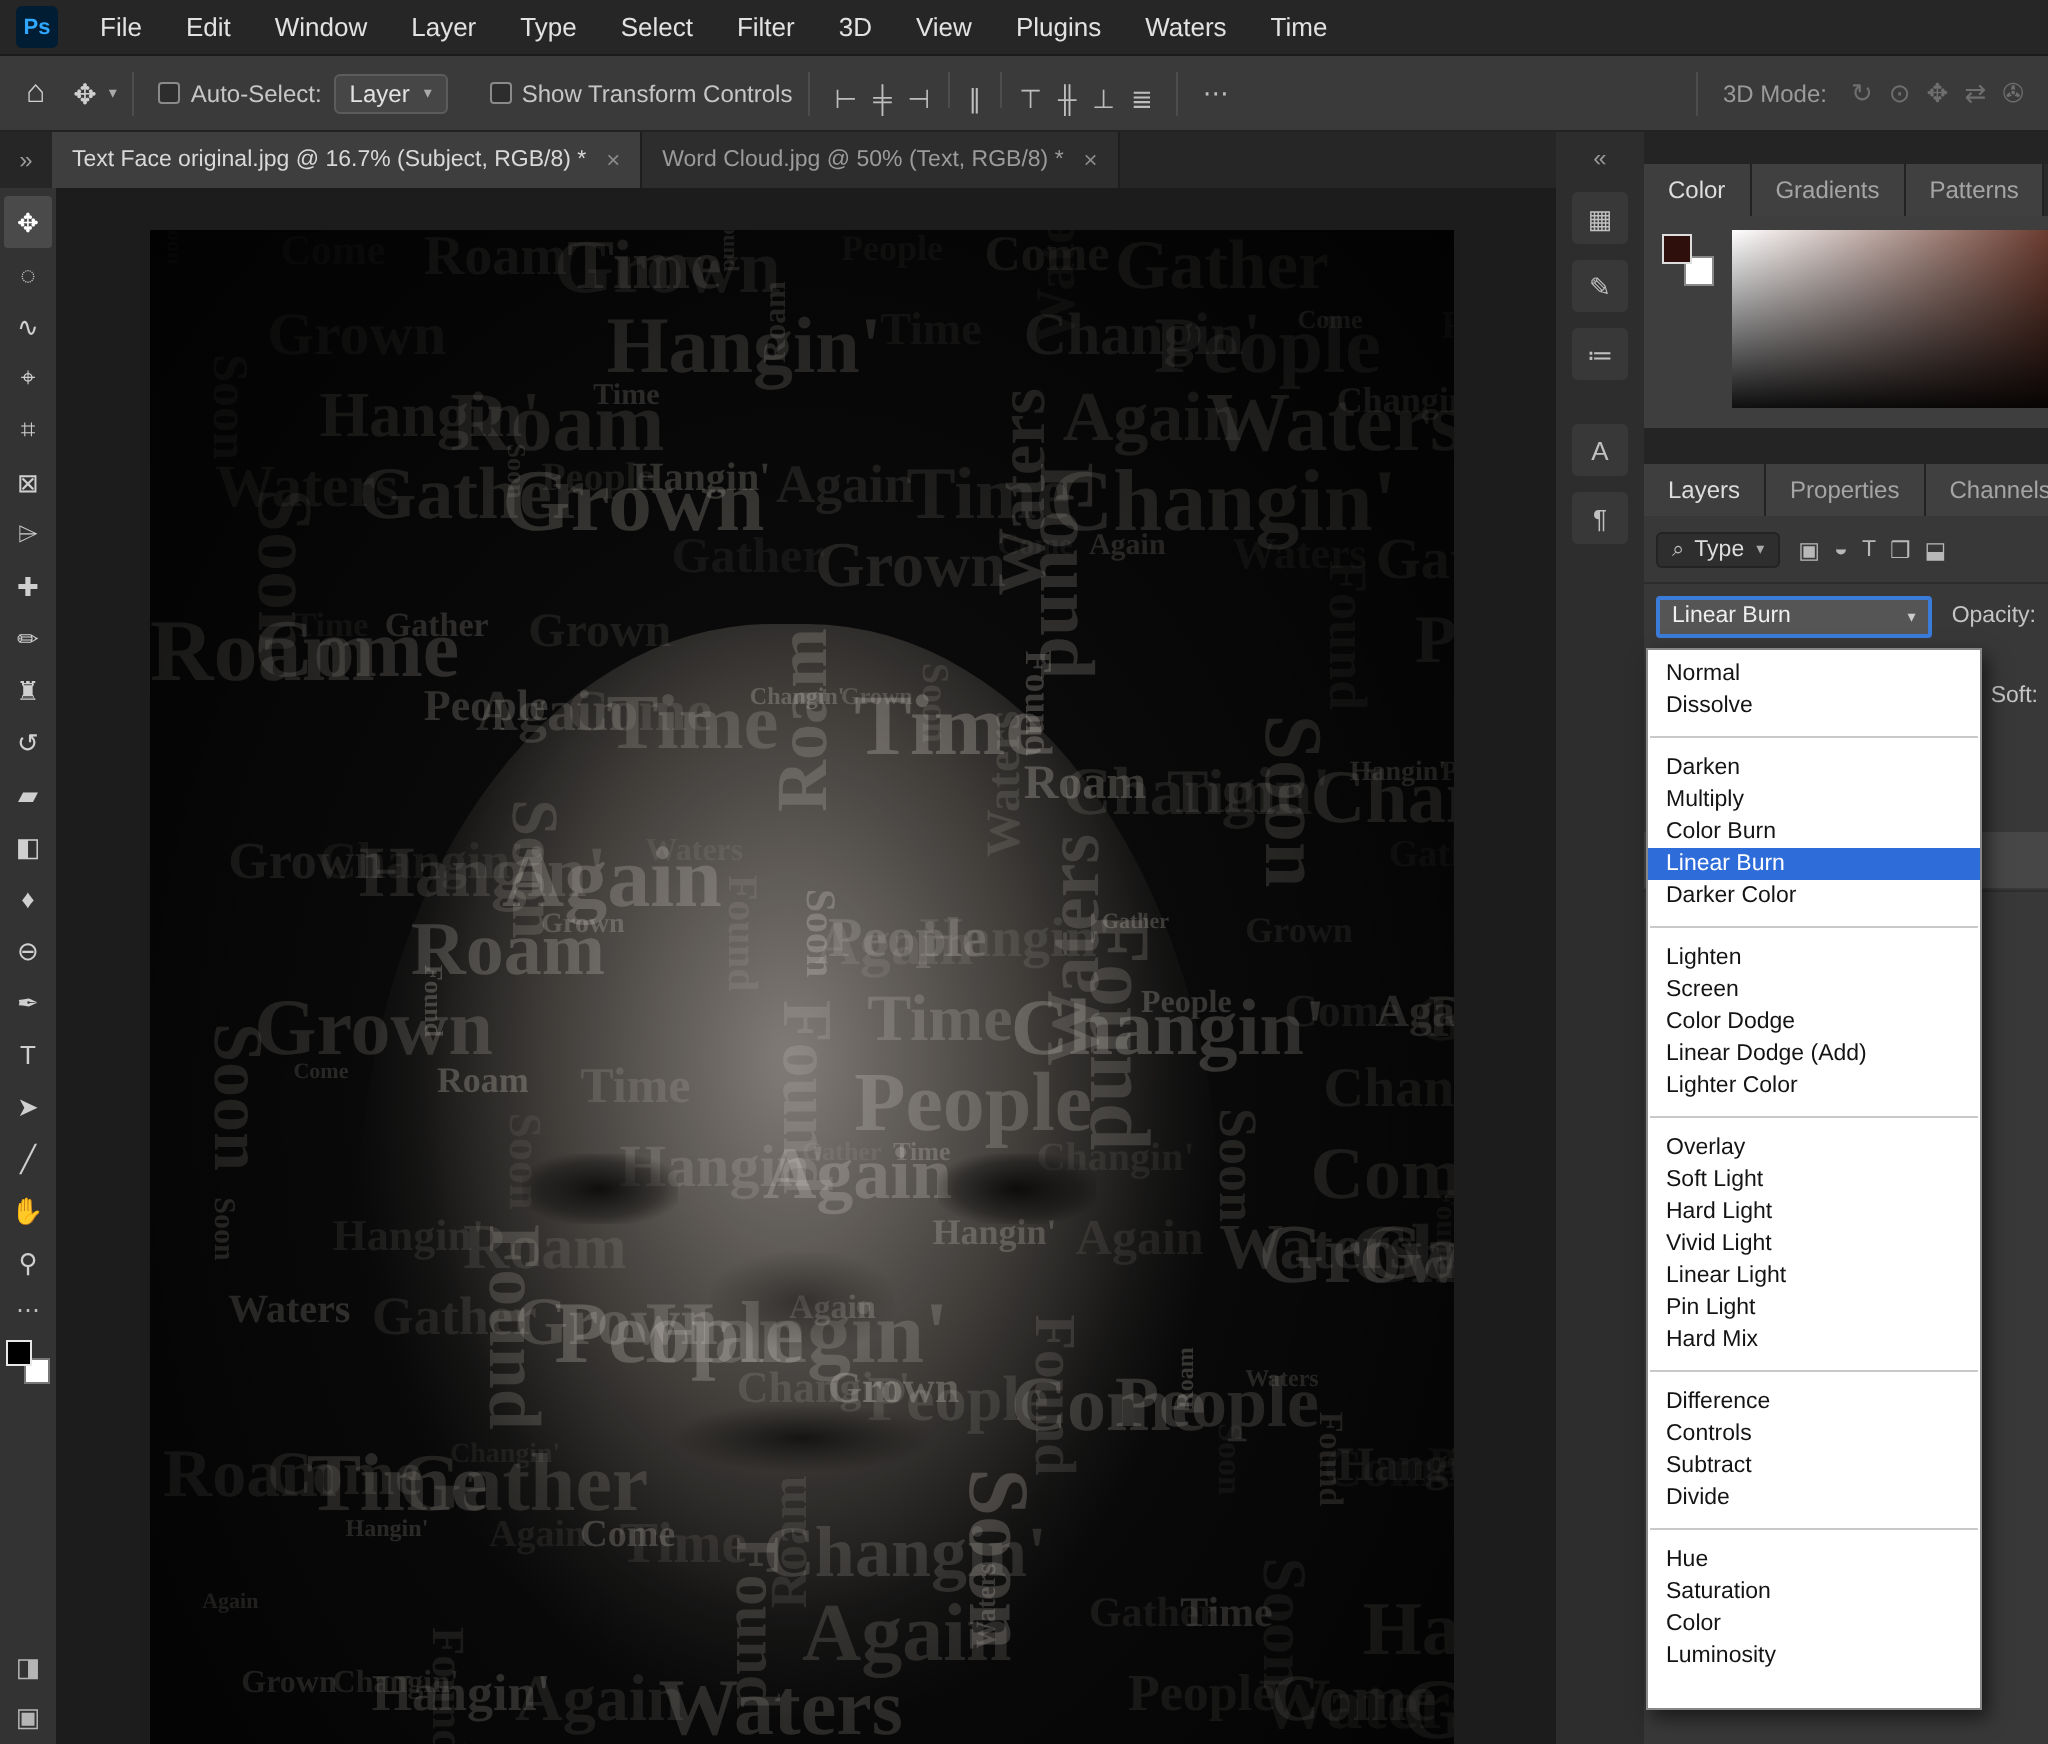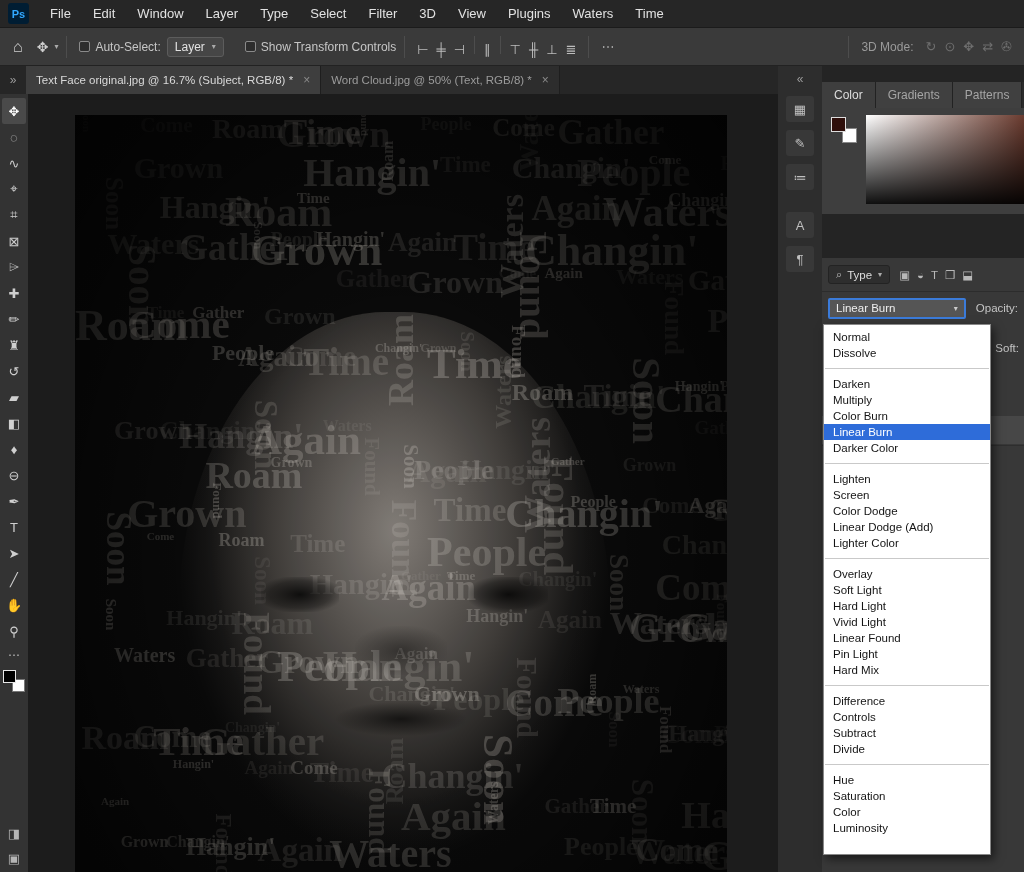--- a/index.html
+++ b/index.html
@@ -414,20 +414,25 @@
         <span class="ptab">Patterns</span>
       </div>
     <div class="color-body">
       <div class="cp-swatches">
         <div class="cp-fg"></div>
         <div class="cp-bg"></div>
       </div>
       <div class="cp-field"></div>
     </div>
     <div class="pgutter"></div>
+    <div class="ptabs" id="layers-tabs">
+        <span class="ptab active">Layers</span>
+        <span class="ptab">Properties</span>
+        <span class="ptab">Channels</span>
+      </div>
     <div class="layers-body">
       <div class="filter-row">
         <span class="kind-select">
           <span class="kind-search">⌕</span>
           <span>Type</span>
           <span class="ob-caret">▾</span>
         </span>
         <span class="filter-icons" id="filter-icons">
             <span class="fi">▣</span>
             <span class="fi">◒</span>
@@ -464,21 +469,21 @@
       <div class="bm-item">Lighten</div>
       <div class="bm-item">Screen</div>
       <div class="bm-item">Color Dodge</div>
       <div class="bm-item">Linear Dodge (Add)</div>
       <div class="bm-item">Lighter Color</div>
       <div class="bm-sep"></div>
       <div class="bm-item">Overlay</div>
       <div class="bm-item">Soft Light</div>
       <div class="bm-item">Hard Light</div>
       <div class="bm-item">Vivid Light</div>
-      <div class="bm-item">Linear Found</div>
+      <div class="bm-item">Linear Light</div>
       <div class="bm-item">Pin Light</div>
       <div class="bm-item">Hard Mix</div>
       <div class="bm-sep"></div>
       <div class="bm-item">Difference</div>
       <div class="bm-item">Controls</div>
       <div class="bm-item">Subtract</div>
       <div class="bm-item">Divide</div>
       <div class="bm-sep"></div>
       <div class="bm-item">Hue</div>
       <div class="bm-item">Saturation</div>

